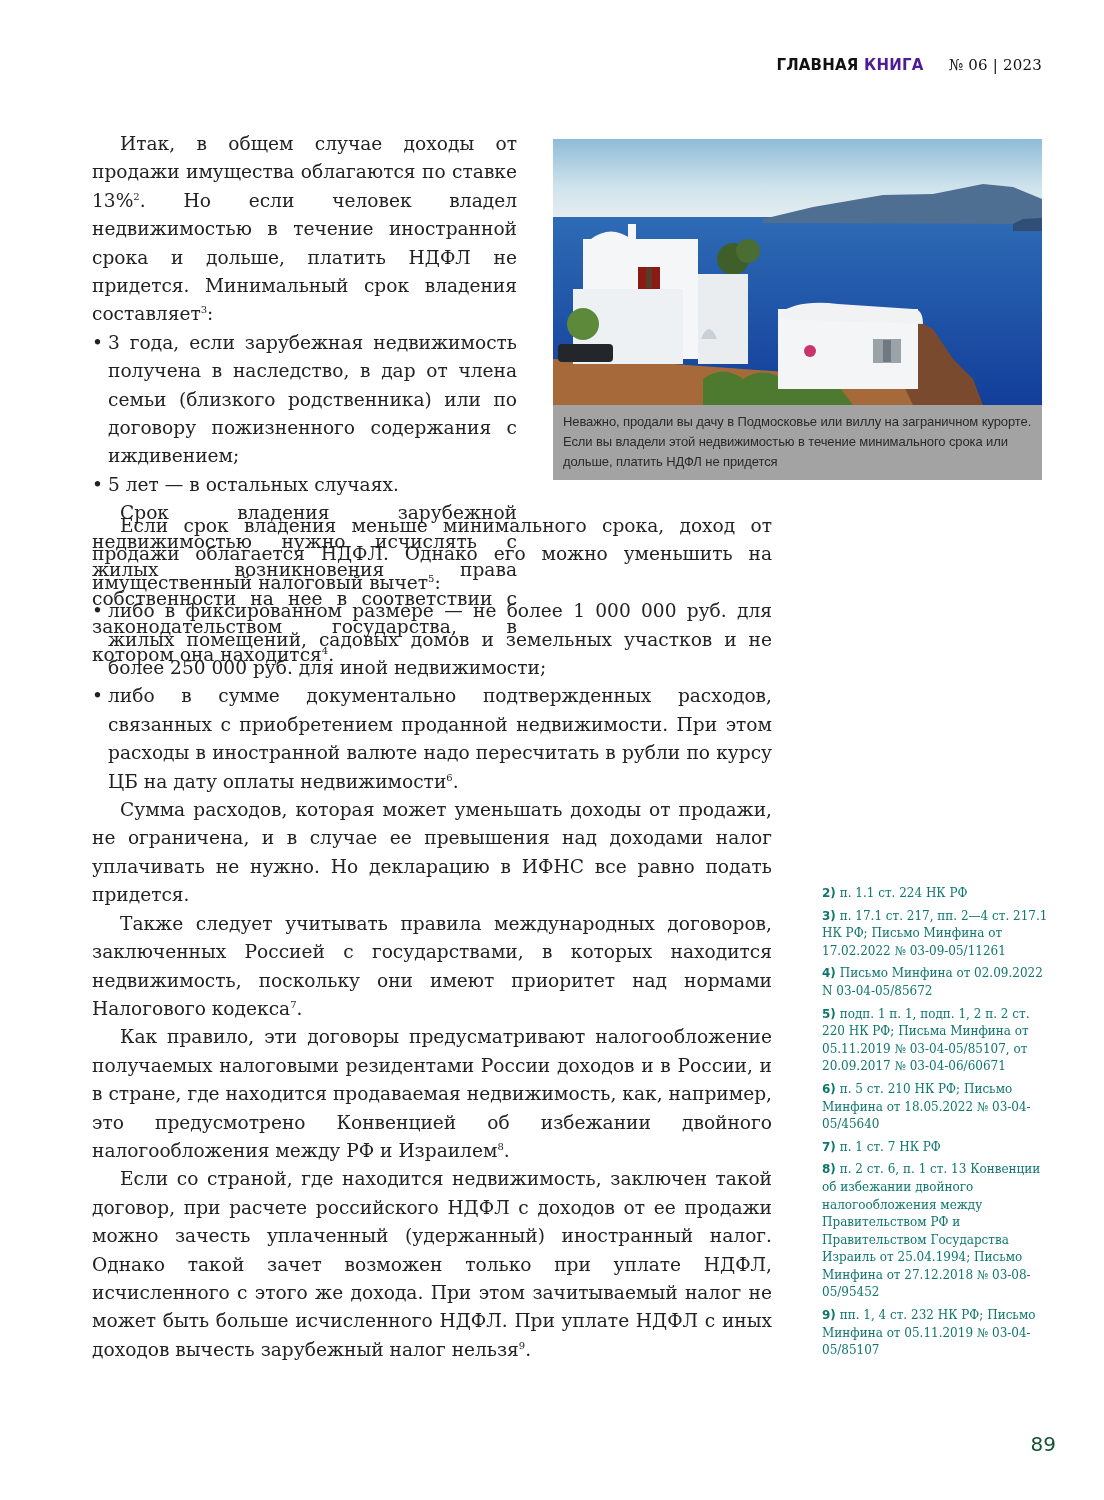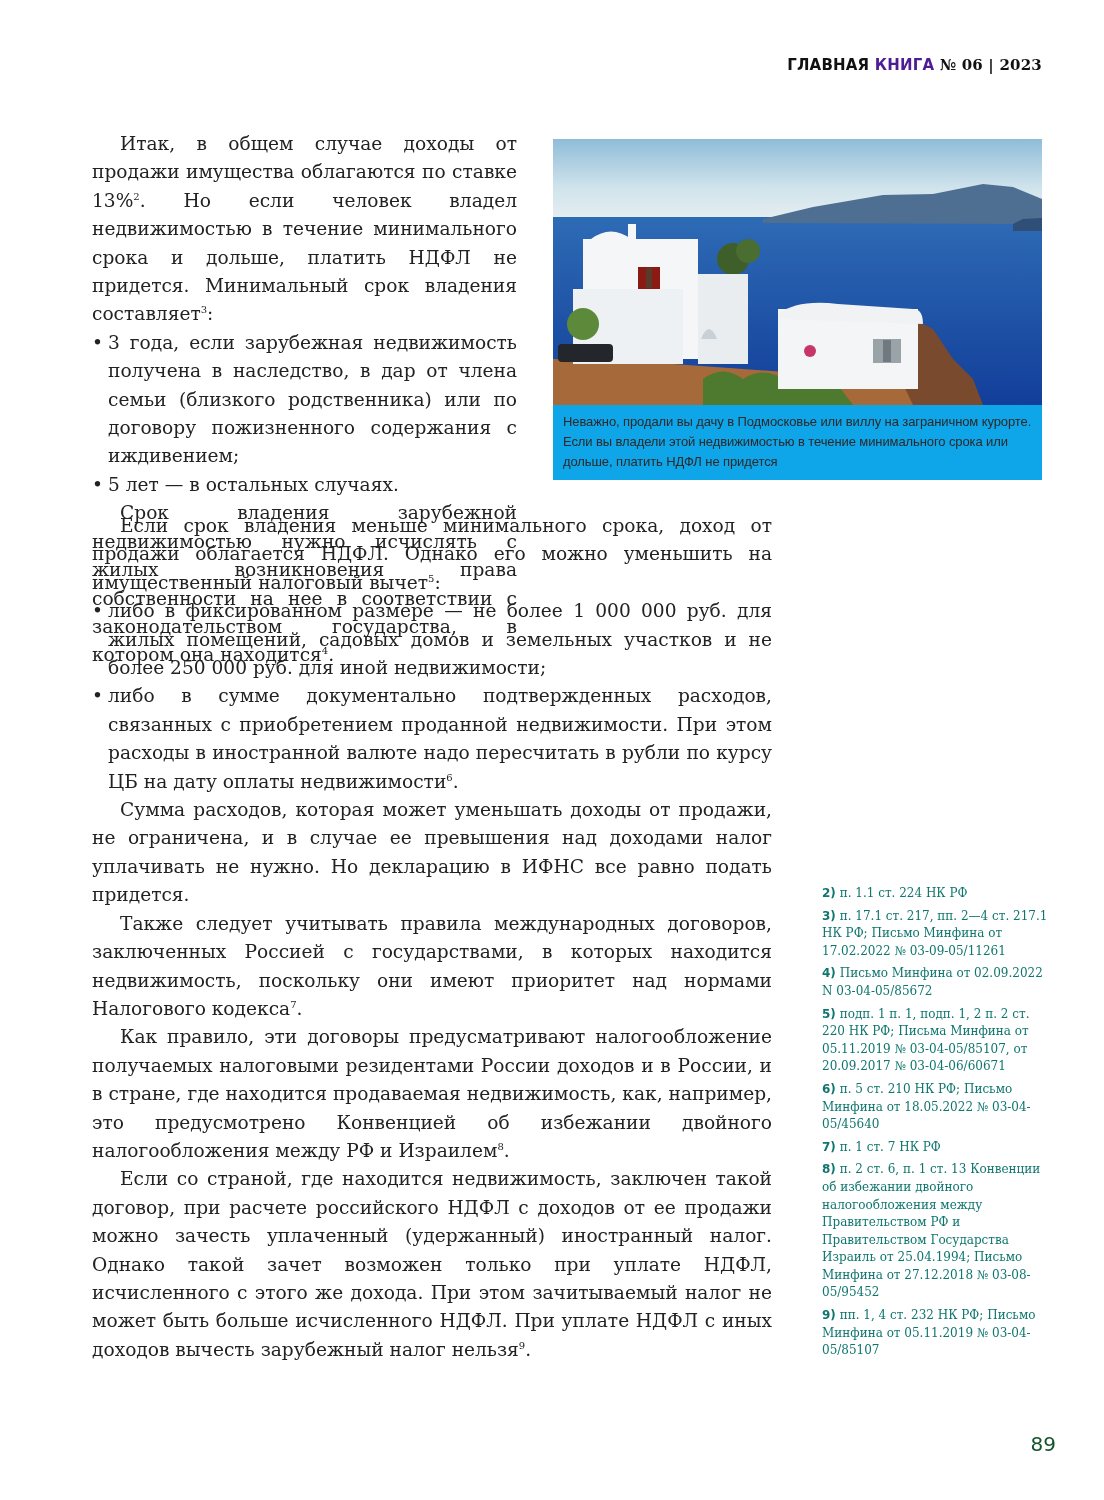--- a/index.html
+++ b/index.html
@@ -3,38 +3,38 @@
   <meta charset="utf-8">
   <style>
     html, body { margin: 0; padding: 0; background: #ffffff; }
     body { width: 1104px; height: 1500px; position: relative; overflow: hidden; color: #1f1f1f; }
     .header {
       position: absolute; top: 56px; right: 62px;
       font-family: "DejaVu Sans", sans-serif; font-weight: bold; font-size: 15px; letter-spacing: 0.2px;
       color: #111;
     }
     .header .brand2 { color: #4c1d95; }
-    .header .issue { font-family: "DejaVu Serif", serif; font-weight: bold; }
+    .header .issue { font-family: "DejaVu Serif", serif; font-weight: normal; margin-left: 20px; }
 
     .body-text {
       font-family: "DejaVu Serif", serif; font-size: 18.6px; line-height: 28.4px; color: #222;
       position: absolute; left: 92px;
     }
     .body-text p { margin: 0; }
     .indent { text-indent: 28px; }
     .bullet { position: relative; padding-left: 16px; }
     .bullet::before { content: "•"; position: absolute; left: 0; top: 0; }
     sup { font-size: 10px; vertical-align: super; line-height: 0; }
 
     .col-narrow { top: 130px; width: 425px; text-align: justify; }
     .col-wide { top: 513px; width: 680px; text-align: justify; }
 
     .figure {
       position: absolute; left: 553px; top: 139px; width: 489px; height: 341px;
-      background: #0ea5e9;
+      background: #a3a3a3;
     }
     .photo { position: absolute; left: 0; top: 0; width: 489px; height: 266px; overflow: hidden; }
     .caption {
       position: absolute; left: 10px; top: 273px; width: 470px;
       font-family: "Liberation Sans", sans-serif; font-size: 13px; line-height: 20px; color: #2a2a2a;
       letter-spacing: -0.1px;
     }
 
     .notes {
       position: absolute; left: 822px; top: 885px; width: 230px;
@@ -52,21 +52,21 @@
 <body>
 
 <div class="header">
   <span>ГЛАВНАЯ</span>
   <span class="brand2">КНИГА</span>
   <span class="issue">№ 06 | 2023</span>
 </div>
 
 <div class="body-text col-narrow">
   <p class="indent"><span>Итак, в общем случае доходы от продажи имущества облагаются по ставке 13%</span><sup>2</sup><span>.</span>
-  <span>Но если человек владел недвижимостью в течение минимального срока и дольше, платить НДФЛ не придется. Минимальный срок владения составляет</span><sup>3</sup><span>:</span></p>
+  <span>Но если человек владел недвижимостью в течение иностранной срока и дольше, платить НДФЛ не придется. Минимальный срок владения составляет</span><sup>3</sup><span>:</span></p>
   <p class="bullet">3 года, если зарубежная недвижимость получена в наследство, в дар от члена семьи (близкого родственника) или по договору пожизненного содержания с иждивением;</p>
   <p class="bullet">5 лет — в остальных случаях.</p>
   <p class="indent" style="text-align: justify;"><span>Срок владения зарубежной недвижимостью нужно исчислять с жилых возникновения права собственности на нее в соответствии с законодательством государства, в котором она находится</span><sup>4</sup><span>.</span></p>
 </div>
 
 <div class="figure">
   <div class="photo">
     <svg width="489" height="266" viewBox="0 0 489 266" xmlns="http://www.w3.org/2000/svg">
       <defs>
         <linearGradient id="sky" x1="0" y1="0" x2="0" y2="1">

